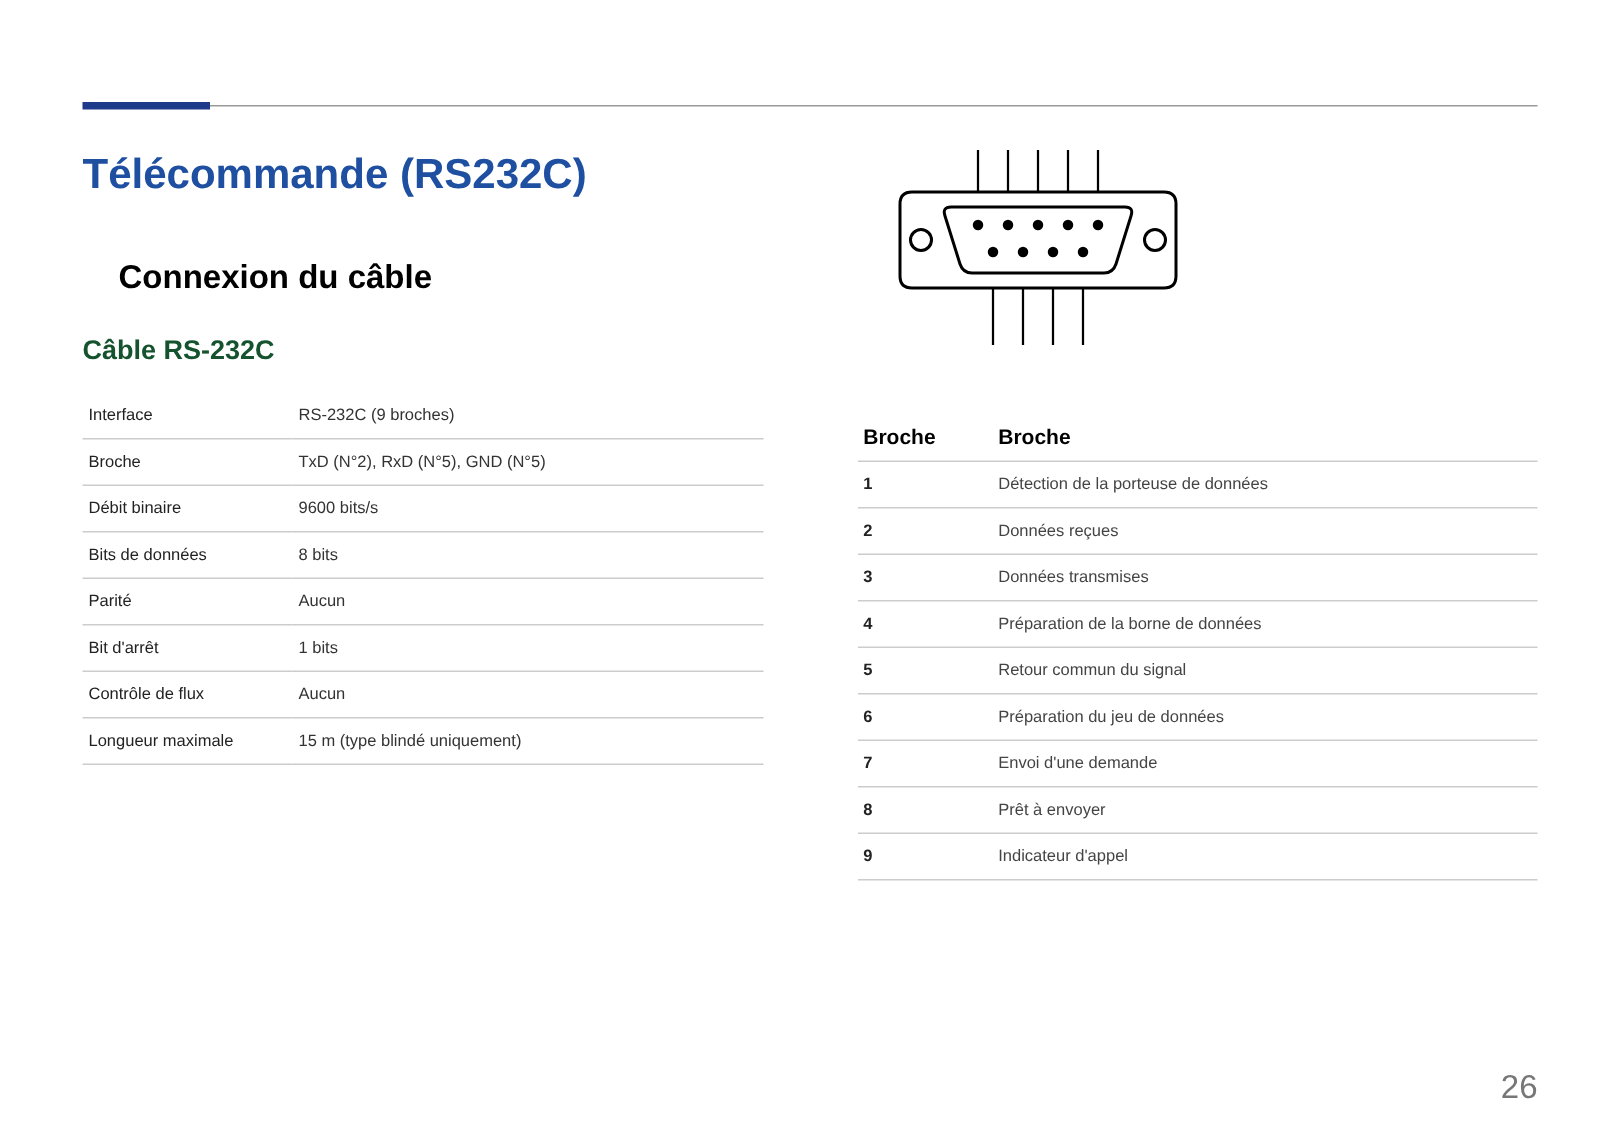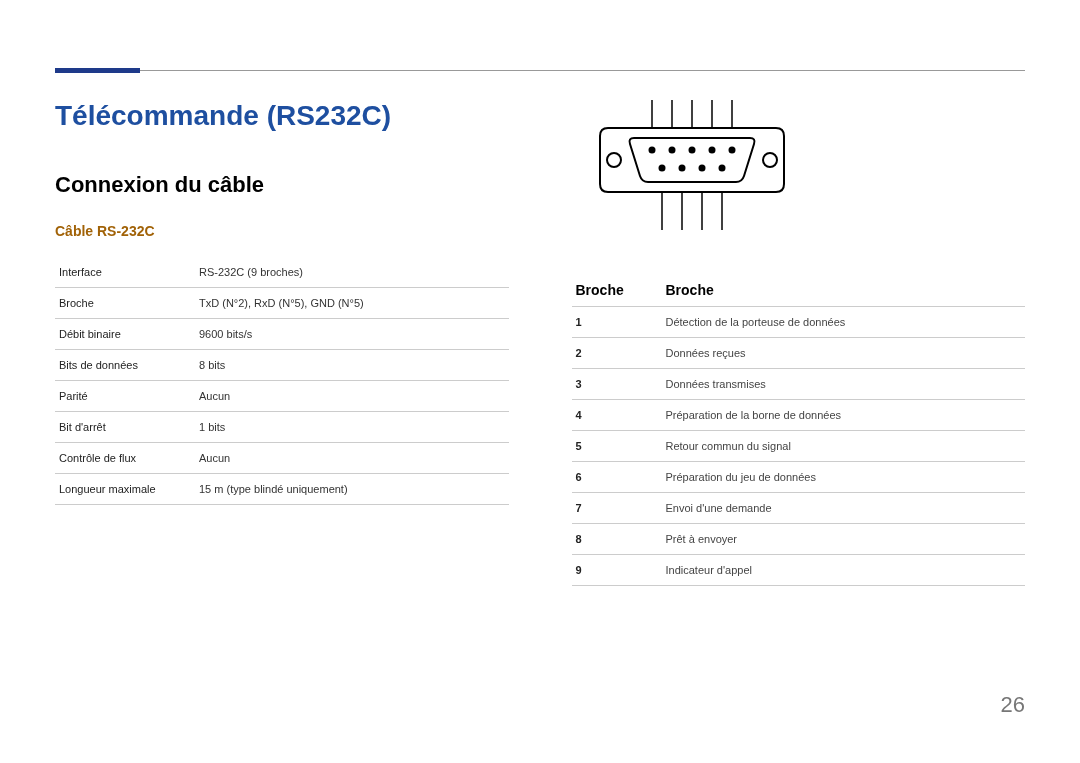--- a/index.html
+++ b/index.html
@@ -38,24 +38,25 @@
       color: #1e4fa0;
       font-size: 28px;
       font-weight: 600;
       margin-bottom: 40px;
     }
     .title-section {
       color: #000;
       font-size: 22px;
       font-weight: 700;
       margin-bottom: 25px;
+      margin-left: 24px;
     }
     .title-sub {
-      color: #a16207;
-      font-size: 14px;
+      color: #14532d;
+      font-size: 18px;
       font-weight: 700;
       margin-bottom: 18px;
     }
     table.spec-table {
       border-collapse: collapse;
       width: 100%;
       font-size: 11px;
     }
     table.spec-table td {
       border-bottom: 1px solid #ccc;
@@ -100,21 +101,21 @@
       padding: 9px 4px;
       color: #444;
     }
     table.pin-table td:first-child {
       font-weight: 700;
       width: 90px;
       color: #222;
     }
     .pagenum {
       position: absolute;
-      bottom: 45px;
+      bottom: 25px;
       right: 55px;
       font-size: 22px;
       color: #777;
     }
   </style>
 </head>
 <body>
 
 <div class="top-accent"></div>
 <div class="top-rule"></div>

